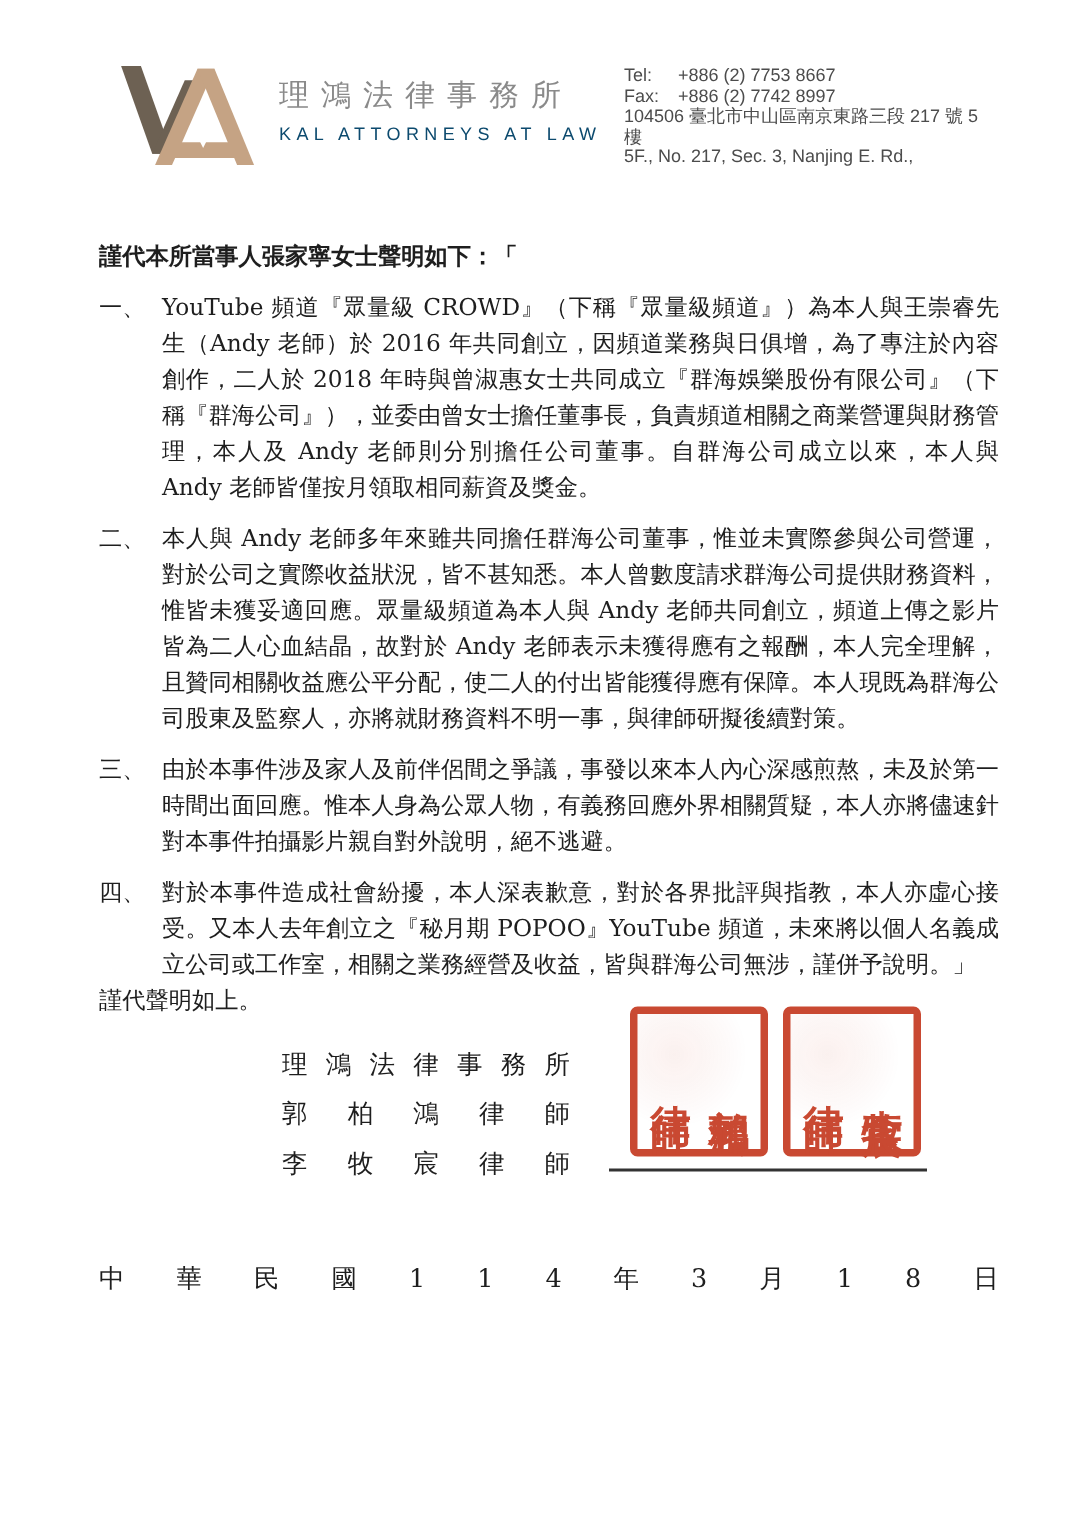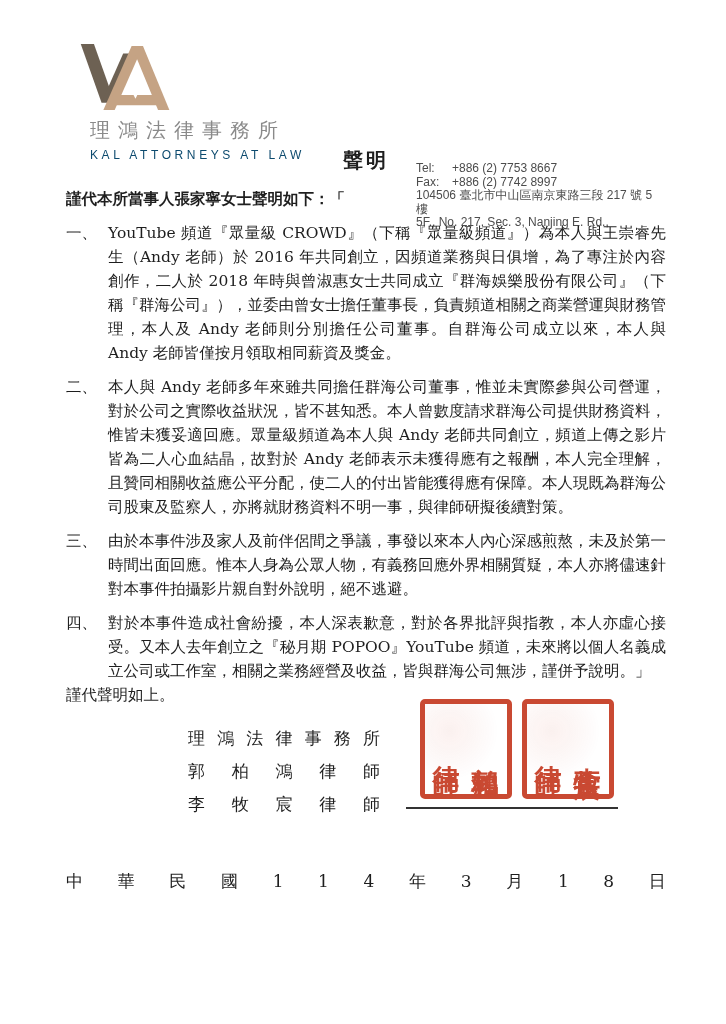--- a/index.html
+++ b/index.html
@@ -2,21 +2,21 @@
 <html><head>
 <meta charset="utf-8">
 <style>
   html,body { margin:0; padding:0; background:#e8e8e8; }
   .page {
     position:relative; width:726px; height:1024px; margin:0 auto;
     background:#ffffff; overflow:hidden;
     font-family:"DejaVu Serif", serif; color:#1e1e1e;
   }
   
-  .header { position:absolute; top:44px; left:78px; right:60px; display:flex; align-items:flex-start;flex-direction:column; }
+  .header { position:absolute; top:44px; left:78px; right:60px; display:flex; align-items:flex-start; }
   .logo-mark { width:96px; height:66px; flex:none; }
   .firm-block { margin-left:12px; padding-top:8px; }
   .firm-zh {
     font-family:"Liberation Sans", sans-serif; font-size:20px; letter-spacing:8px;
     color:#8a8a8a; white-space:nowrap; line-height:1.2;
   }
   .firm-en {
     font-family:"Liberation Sans", sans-serif; font-size:12px; letter-spacing:3.6px;
     color:#0c4a6e; white-space:nowrap; margin-top:6px;
   }
@@ -82,21 +82,20 @@
       <div class="contact-row">
         <span class="contact-label">Fax:</span>
         <span>+886 (2) 7742 8997</span>
       </div>
       <div>104506 臺北市中山區南京東路三段 217 號 5 樓</div>
       <div>5F., No. 217, Sec. 3, Nanjing E. Rd.,</div>
     </div>
   </div>
 
   <div class="doc">
-    <div class="doc-title">聲明</div>
     <div class="intro">謹代本所當事人張家寧女士聲明如下：「</div>
 
     <div class="item">
       <span class="item-marker">一、</span>
       <span class="item-text">YouTube 頻道『眾量級 CROWD』（下稱『眾量級頻道』）為本人與王崇睿先生（Andy 老師）於 2016 年共同創立，因頻道業務與日俱增，為了專注於內容創作，二人於 2018 年時與曾淑惠女士共同成立『群海娛樂股份有限公司』（下稱『群海公司』），並委由曾女士擔任董事長，負責頻道相關之商業營運與財務管理，本人及 Andy 老師則分別擔任公司董事。自群海公司成立以來，本人與 Andy 老師皆僅按月領取相同薪資及獎金。</span>
     </div>
     <div class="item">
       <span class="item-marker">二、</span>
       <span class="item-text">本人與 Andy 老師多年來雖共同擔任群海公司董事，惟並未實際參與公司營運，對於公司之實際收益狀況，皆不甚知悉。本人曾數度請求群海公司提供財務資料，惟皆未獲妥適回應。眾量級頻道為本人與 Andy 老師共同創立，頻道上傳之影片皆為二人心血結晶，故對於 Andy 老師表示未獲得應有之報酬，本人完全理解，且贊同相關收益應公平分配，使二人的付出皆能獲得應有保障。本人現既為群海公司股東及監察人，亦將就財務資料不明一事，與律師研擬後續對策。</span>
     </div>

